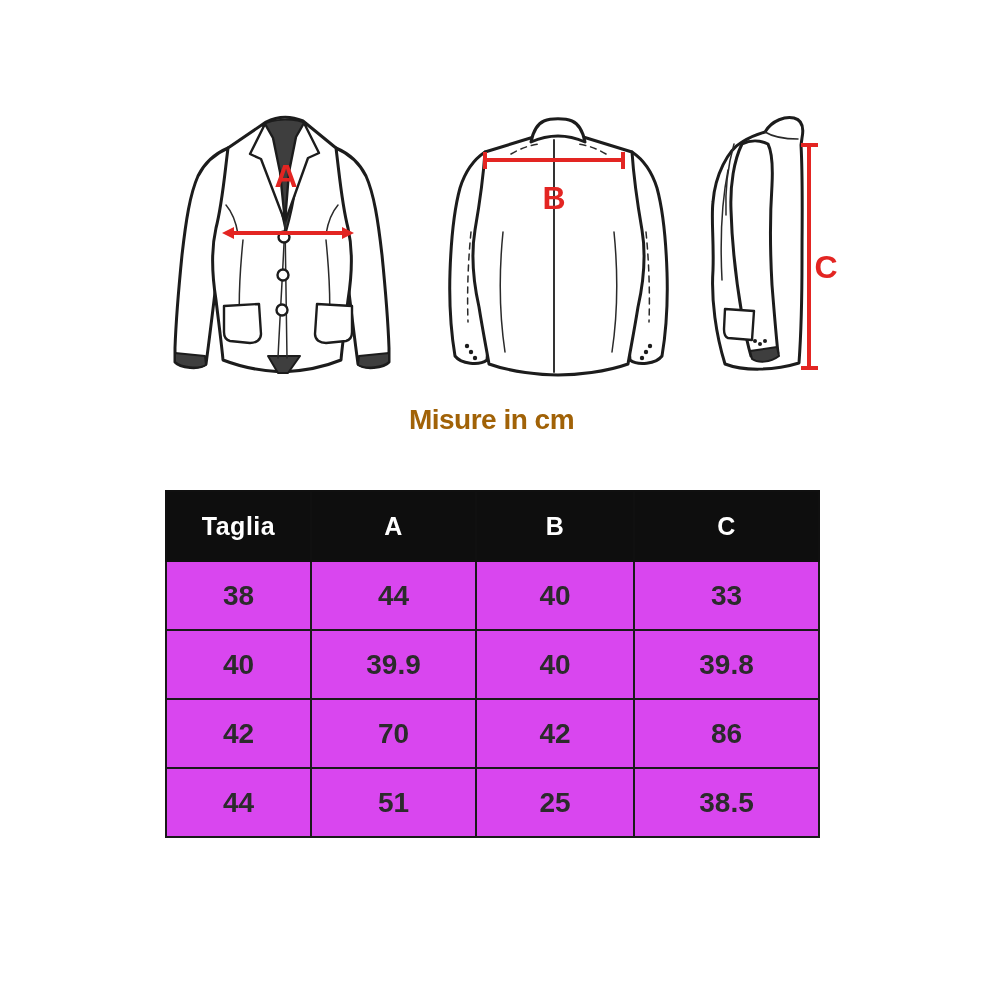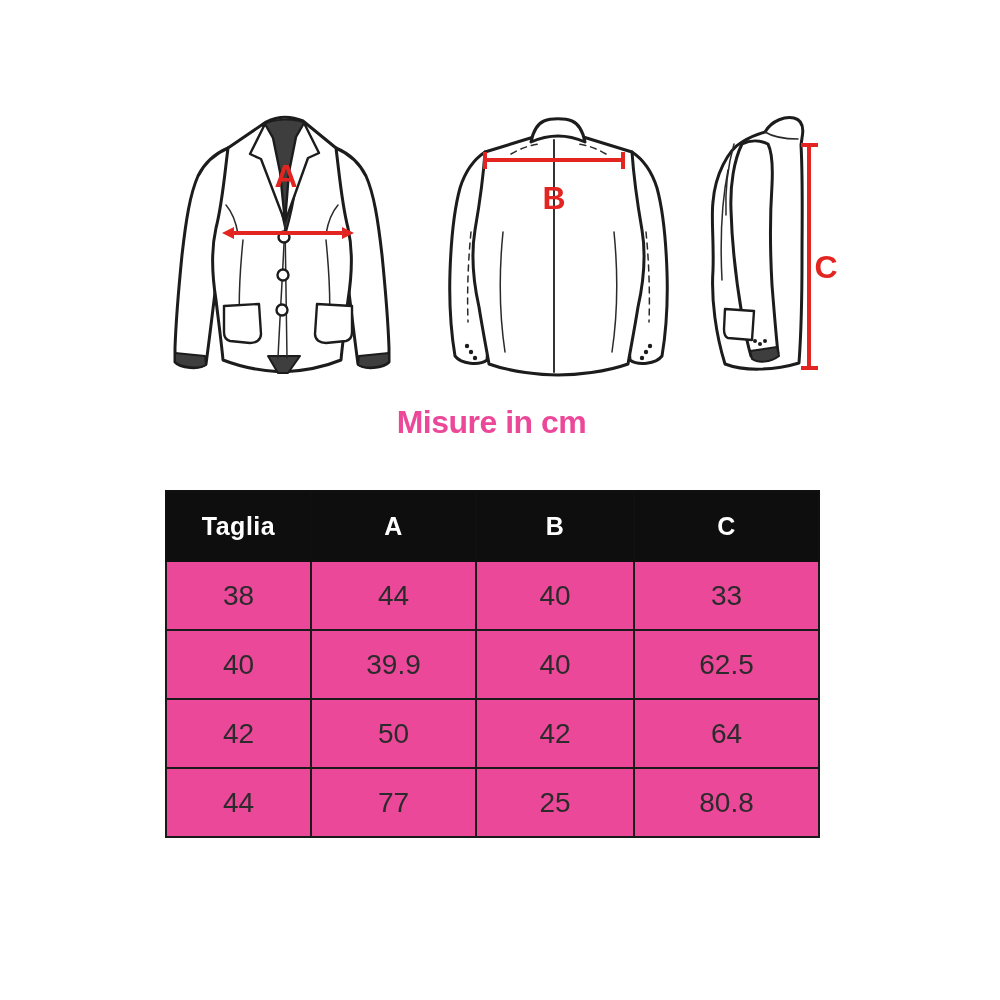--- a/index.html
+++ b/index.html
@@ -6,35 +6,35 @@
   .canvas{
     position:relative;width:1000px;height:1000px;background:#ffffff;
     font-family:"Liberation Sans","DejaVu Sans",sans-serif;overflow:hidden;
   }
   .jacket{position:absolute;}
   .jacket-front{left:166px;top:110px;width:232px;height:276px;}
   .jacket-back{left:441px;top:112px;width:235px;height:272px;}
   .jacket-side{left:698px;top:110px;width:145px;height:275px;}
   .title{
     position:absolute;left:165px;top:404px;width:653px;
-    text-align:center;font-size:32px;font-weight:700;color:#ec4899;
+    text-align:center;font-size:28px;font-weight:700;color:#a16207;
     letter-spacing:-0.5px;
   }
   table.size-table{
     position:absolute;left:165px;top:490px;width:653px;
     border-collapse:collapse;table-layout:fixed;
   }
   table.size-table th{
     background:#0e0e0e;color:#ffffff;height:66px;
     font-size:25px;font-weight:700;text-align:center;vertical-align:middle;
     border:2px solid #101010;letter-spacing:0.5px;
   }
   table.size-table td{
-    height:65px;background:#ec4899;color:#2b2b2b;
-    font-size:28px;font-weight:400;text-align:center;vertical-align:middle;
+    height:65px;background:#d946ef;color:#2b2b2b;
+    font-size:28px;font-weight:700;text-align:center;vertical-align:middle;
     border:2px solid #1a1a1a;
     margin-left:48px;
   }
   .outline{fill:#ffffff;stroke:#1c1c1c;stroke-width:3;stroke-linejoin:round;stroke-linecap:round;}
   .outline2{fill:#ffffff;stroke:#1c1c1c;stroke-width:2.4;stroke-linejoin:round;stroke-linecap:round;}
   .darkfill{fill:#3e3e3e;stroke:#1c1c1c;stroke-width:2;stroke-linejoin:round;}
   .hint{fill:none;stroke:#2a2a2a;stroke-width:1.5;stroke-linecap:round;}
   .hintd{fill:none;stroke:#2a2a2a;stroke-width:1.5;stroke-linecap:round;stroke-dasharray:6 5;}
   .seam{fill:none;stroke:#1c1c1c;stroke-width:1.8;stroke-linecap:round;}
   .redline{stroke:#e32522;stroke-width:4;fill:none;stroke-linecap:butt;}
@@ -162,30 +162,30 @@
       <tr>
         <td>38</td>
         <td>44</td>
         <td>40</td>
         <td>33</td>
       </tr>
       <tr>
         <td>40</td>
         <td>39.9</td>
         <td>40</td>
-        <td>62.5</td>
+        <td>39.8</td>
       </tr>
       <tr>
         <td>42</td>
-        <td>50</td>
+        <td>70</td>
         <td>42</td>
-        <td>64</td>
+        <td>86</td>
       </tr>
       <tr>
         <td>44</td>
-        <td>77</td>
+        <td>51</td>
         <td>25</td>
-        <td>80.8</td>
+        <td>38.5</td>
       </tr>
     </tbody>
   </table>
 
 </div>
 
 </body></html>

